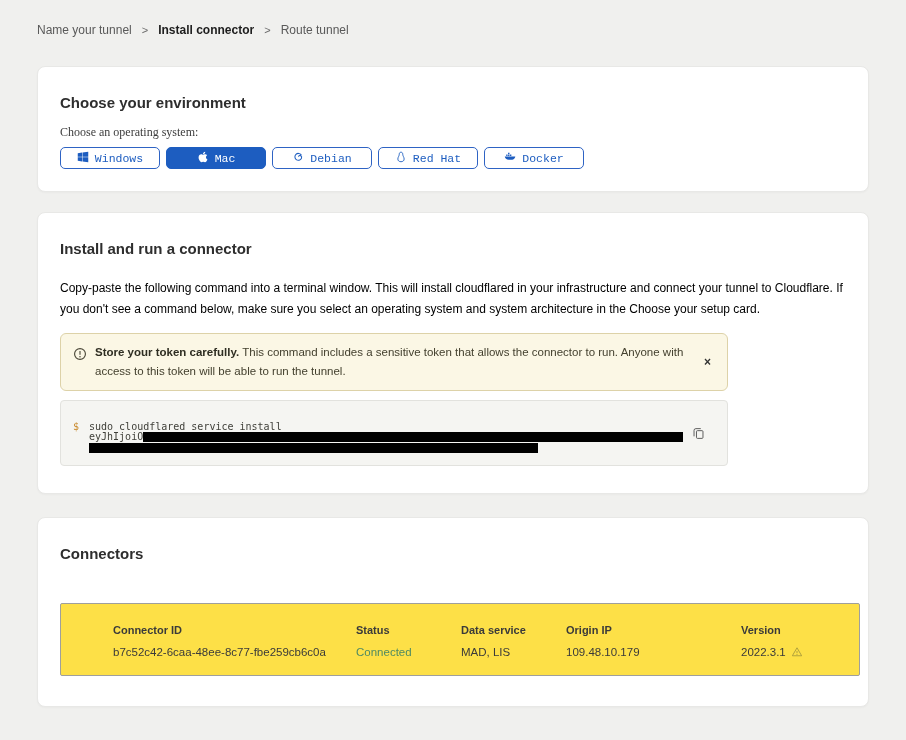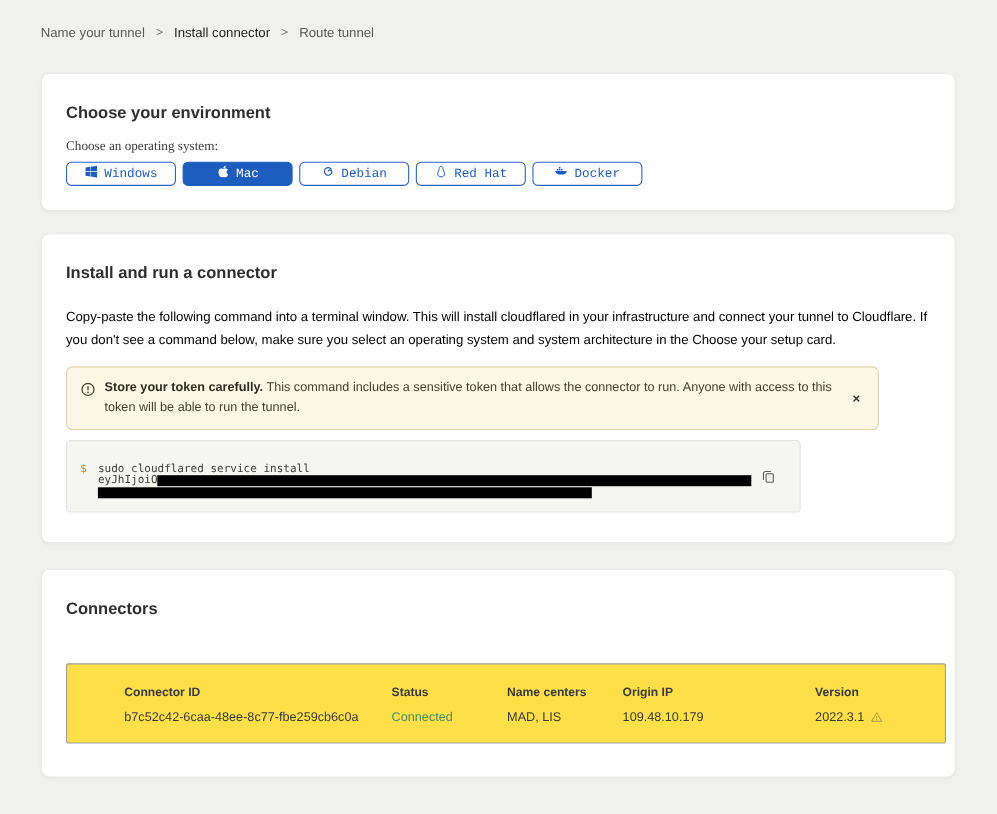--- a/index.html
+++ b/index.html
@@ -15,21 +15,21 @@
   
   .breadcrumb {
     padding-top: 23px;
     display: flex;
     align-items: center;
     gap: 10px;
     font-size: 12px;
     color: #595959;
   }
   .crumb { cursor: pointer; }
-  .crumb.active { color: #1d1d1d; font-weight: normal; cursor: default; }
+  .crumb.active { color: #1d1d1d; font-weight: bold; cursor: default; }
   .crumb-sep { color: #6b6b6b; font-size: 11px; }
 
   
   .card {
     background: #ffffff;
     border: 1px solid #e8e8e6;
     border-radius: 8px;
     box-shadow: 0 1px 2px rgba(0,0,0,0.03);
   }
   .card-title { font-size: 15px; font-weight: bold; color: #2e2e2e; }
@@ -56,21 +56,21 @@
   .card-install { margin-top: 20px; padding: 27px 22px 27px 22px; }
   .desc {
     margin-top: 21px;
     font-size: 12px;
     line-height: 1.75;
     color: #000000;
     max-width: 800px;
   }
   .banner {
     margin-top: 13px;
-    width: 739px;
+    width: 668px;
     background: #fbf7e5;
     border: 1px solid #ddd2a8;
     border-radius: 6px;
     padding: 9px 10px 9px 12px;
     display: flex;
     align-items: flex-start;
     gap: 8px;
   }
   .banner-icon { flex: 0 0 auto; margin-top: 4px; color: #4a4738; }
   .banner-text { flex: 1; font-size: 11.5px; line-height: 1.65; color: #44412f; }
@@ -240,21 +240,21 @@
     </div>
   </section>
 
   <section class="card card-connectors">
     <h2 class="card-title">Connectors</h2>
 
     <div class="ctable">
       <div class="trow head">
         <span>Connector ID</span>
         <span>Status</span>
-        <span>Name centers</span>
+        <span>Data service</span>
         <span>Origin IP</span>
         <span>Version</span>
       </div>
       <div class="trow data">
         <span>b7c52c42-6caa-48ee-8c77-fbe259cb6c0a</span>
         <span class="cell-status">Connected</span>
         <span>MAD, LIS</span>
         <span>109.48.10.179</span>
         <span class="cell-version">
           <span>2022.3.1</span>

